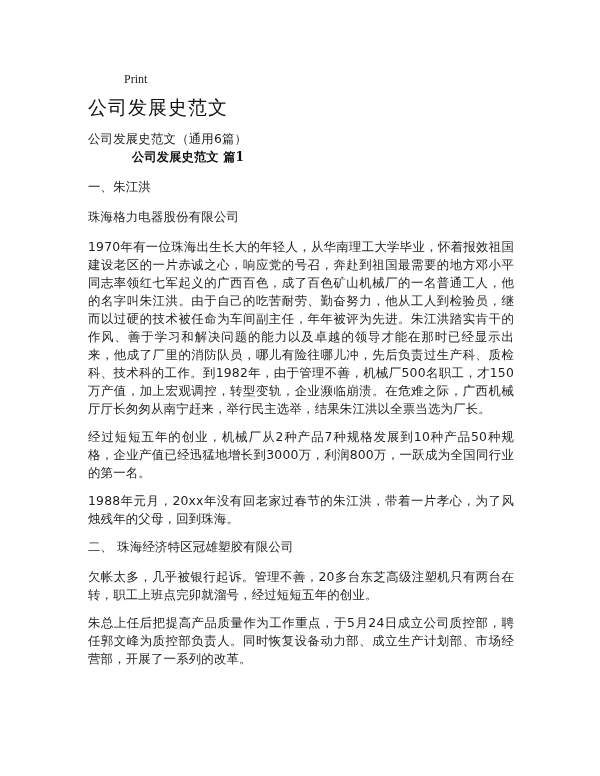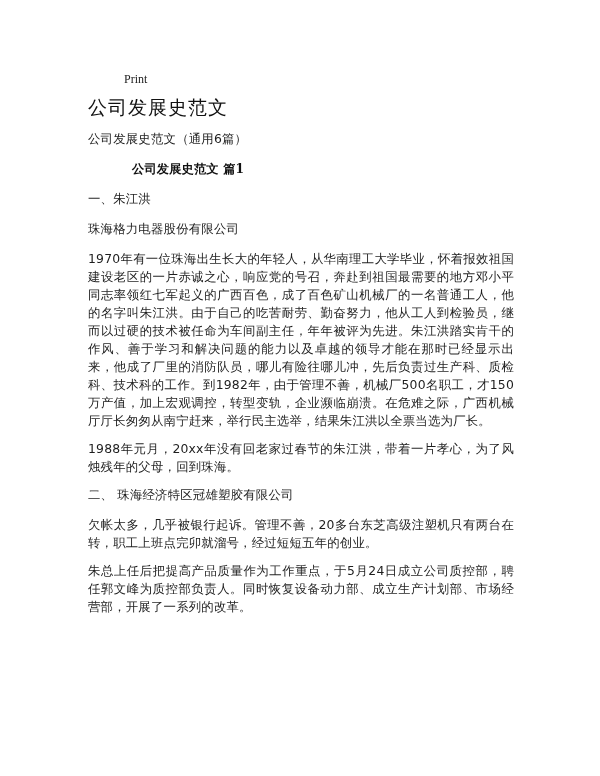--- a/index.html
+++ b/index.html
@@ -48,21 +48,21 @@
     }
     .p {
       font-size: 12.4px;
       line-height: 18px;
       margin: 0 0 10px 0;
       color: #1e1e1e;
       text-align: justify;
       word-break: break-all;
       letter-spacing: 0.2px;
     }
-    .p.subtitle { margin-bottom: 12px; }
+    .p.subtitle { margin-bottom: 0; }
     .p.heading {
       font-weight: bold;
       color: #111;
       font-family: "DejaVu Serif", "Liberation Serif", serif;
       font-size: 12.2px;
       margin-bottom: 12px;
       margin-left: 44px;
     }
     .p.company { margin-bottom: 12px; }
     .p.section { margin-bottom: 12px; }
@@ -74,19 +74,20 @@
   <div class="print-label">Print</div>
   <div class="title">公司发展史范文</div>
 
   <div class="flow">
     <p class="p subtitle">公司发展史范文（通用6篇）</p>
     <p class="p heading">公司发展史范文 篇1</p>
     <p class="p section">一、朱江洪</p>
 
     <p class="p company">珠海格力电器股份有限公司</p>
     <p class="p">1970年有一位珠海出生长大的年轻人，从华南理工大学毕业，怀着报效祖国建设老区的一片赤诚之心，响应党的号召，奔赴到祖国最需要的地方邓小平同志率领红七军起义的广西百色，成了百色矿山机械厂的一名普通工人，他的名字叫朱江洪。由于自己的吃苦耐劳、勤奋努力，他从工人到检验员，继而以过硬的技术被任命为车间副主任，年年被评为先进。朱江洪踏实肯干的作风、善于学习和解决问题的能力以及卓越的领导才能在那时已经显示出来，他成了厂里的消防队员，哪儿有险往哪儿冲，先后负责过生产科、质检科、技术科的工作。到1982年，由于管理不善，机械厂500名职工，才150万产值，加上宏观调控，转型变轨，企业濒临崩溃。在危难之际，广西机械厅厅长匆匆从南宁赶来，举行民主选举，结果朱江洪以全票当选为厂长。</p>
+    <p class="p">经过短短五年的创业，机械厂从2种产品7种规格发展到10种产品50种规格，企业产值已经迅猛地增长到3000万，利润800万，一跃成为全国同行业的第一名。</p>
     <p class="p">1988年元月，20xx年没有回老家过春节的朱江洪，带着一片孝心，为了风烛残年的父母，回到珠海。</p>
 
     <p class="p section">二、 珠海经济特区冠雄塑胶有限公司</p>
     <p class="p">欠帐太多，几乎被银行起诉。管理不善，20多台东芝高级注塑机只有两台在转，职工上班点完卯就溜号，经过短短五年的创业。</p>
     <p class="p">朱总上任后把提高产品质量作为工作重点，于5月24日成立公司质控部，聘任郭文峰为质控部负责人。同时恢复设备动力部、成立生产计划部、市场经营部，开展了一系列的改革。</p>
   </div>
 </div>
 
 </body></html>

